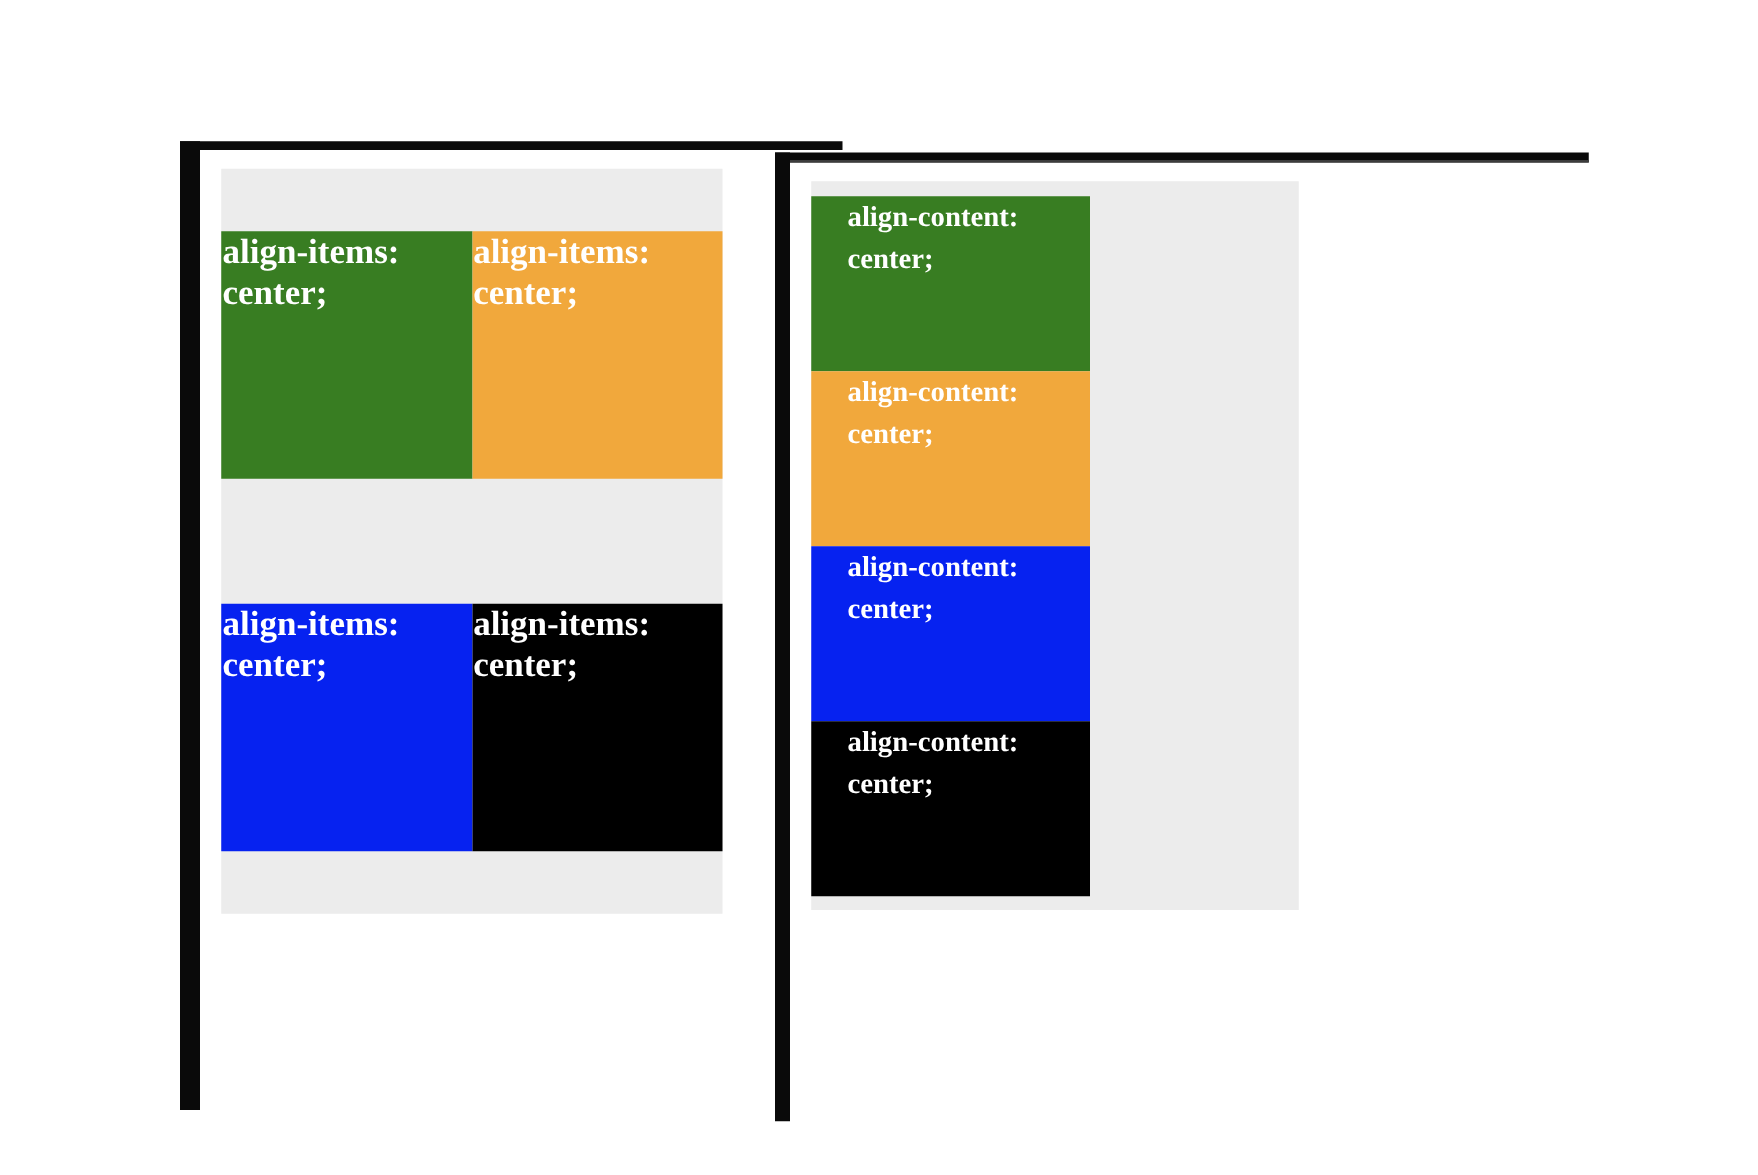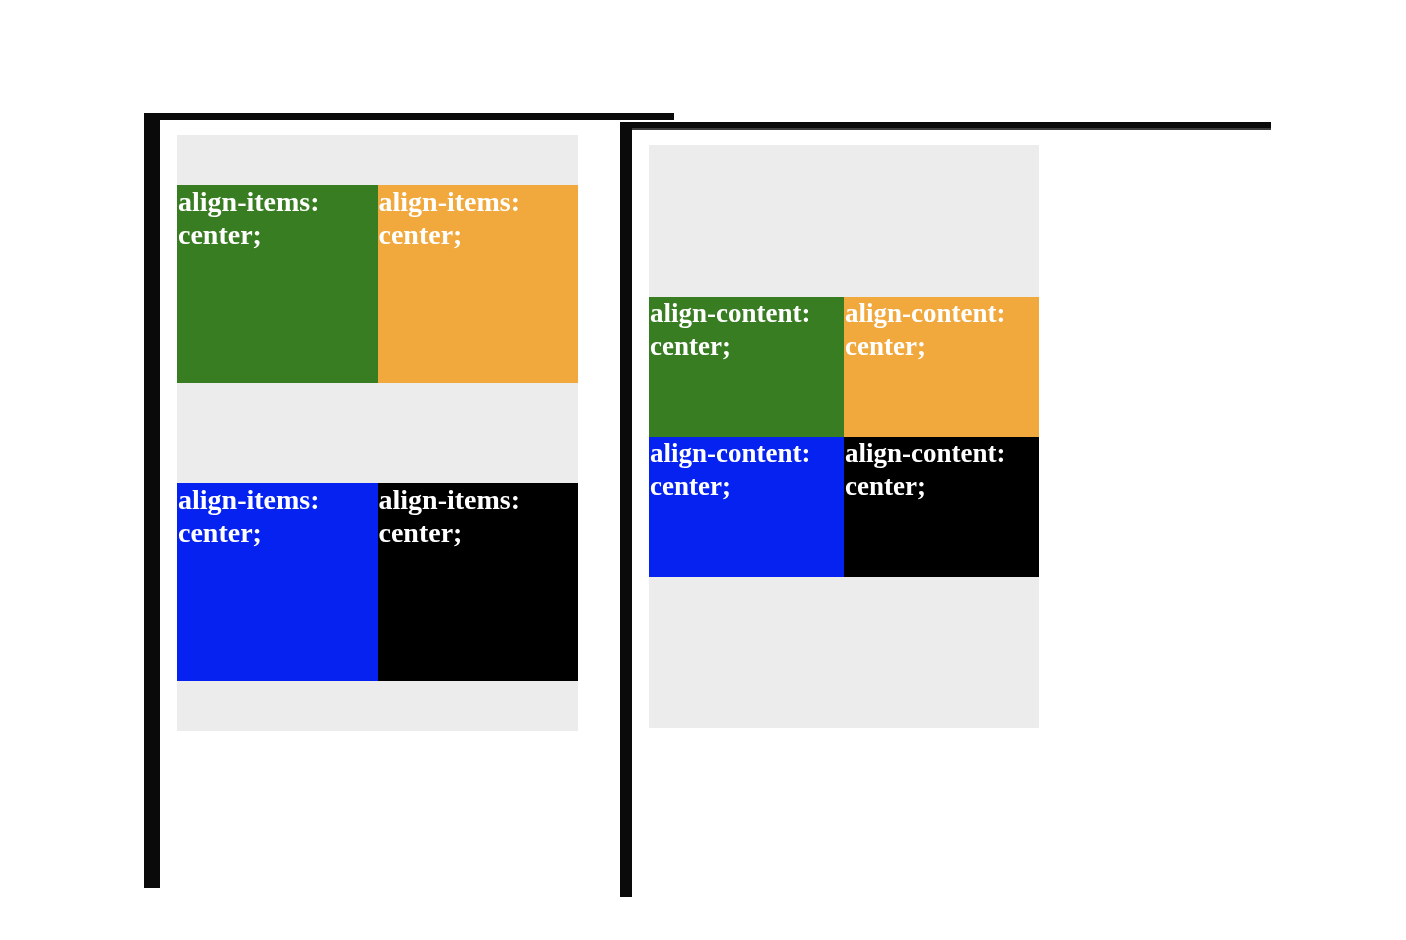--- a/index.html
+++ b/index.html
@@ -46,22 +46,23 @@
     font-weight: bold;
     overflow: visible;
   }
   .align-items-container .flex-item {
     height: 198px;
     font-size: 28px;
     line-height: 33px;
   }
   .align-content-container .flex-item {
     height: 140px;
-    font-size: 27px;
+    font-size: 23px;
     line-height: 33px;
+    padding-left: 28px;
   }
   .item-line {
     white-space: nowrap;
     padding-left: 1px;
   }
 </style>
 </head>
 <body>
 
 <div class="canvas">

